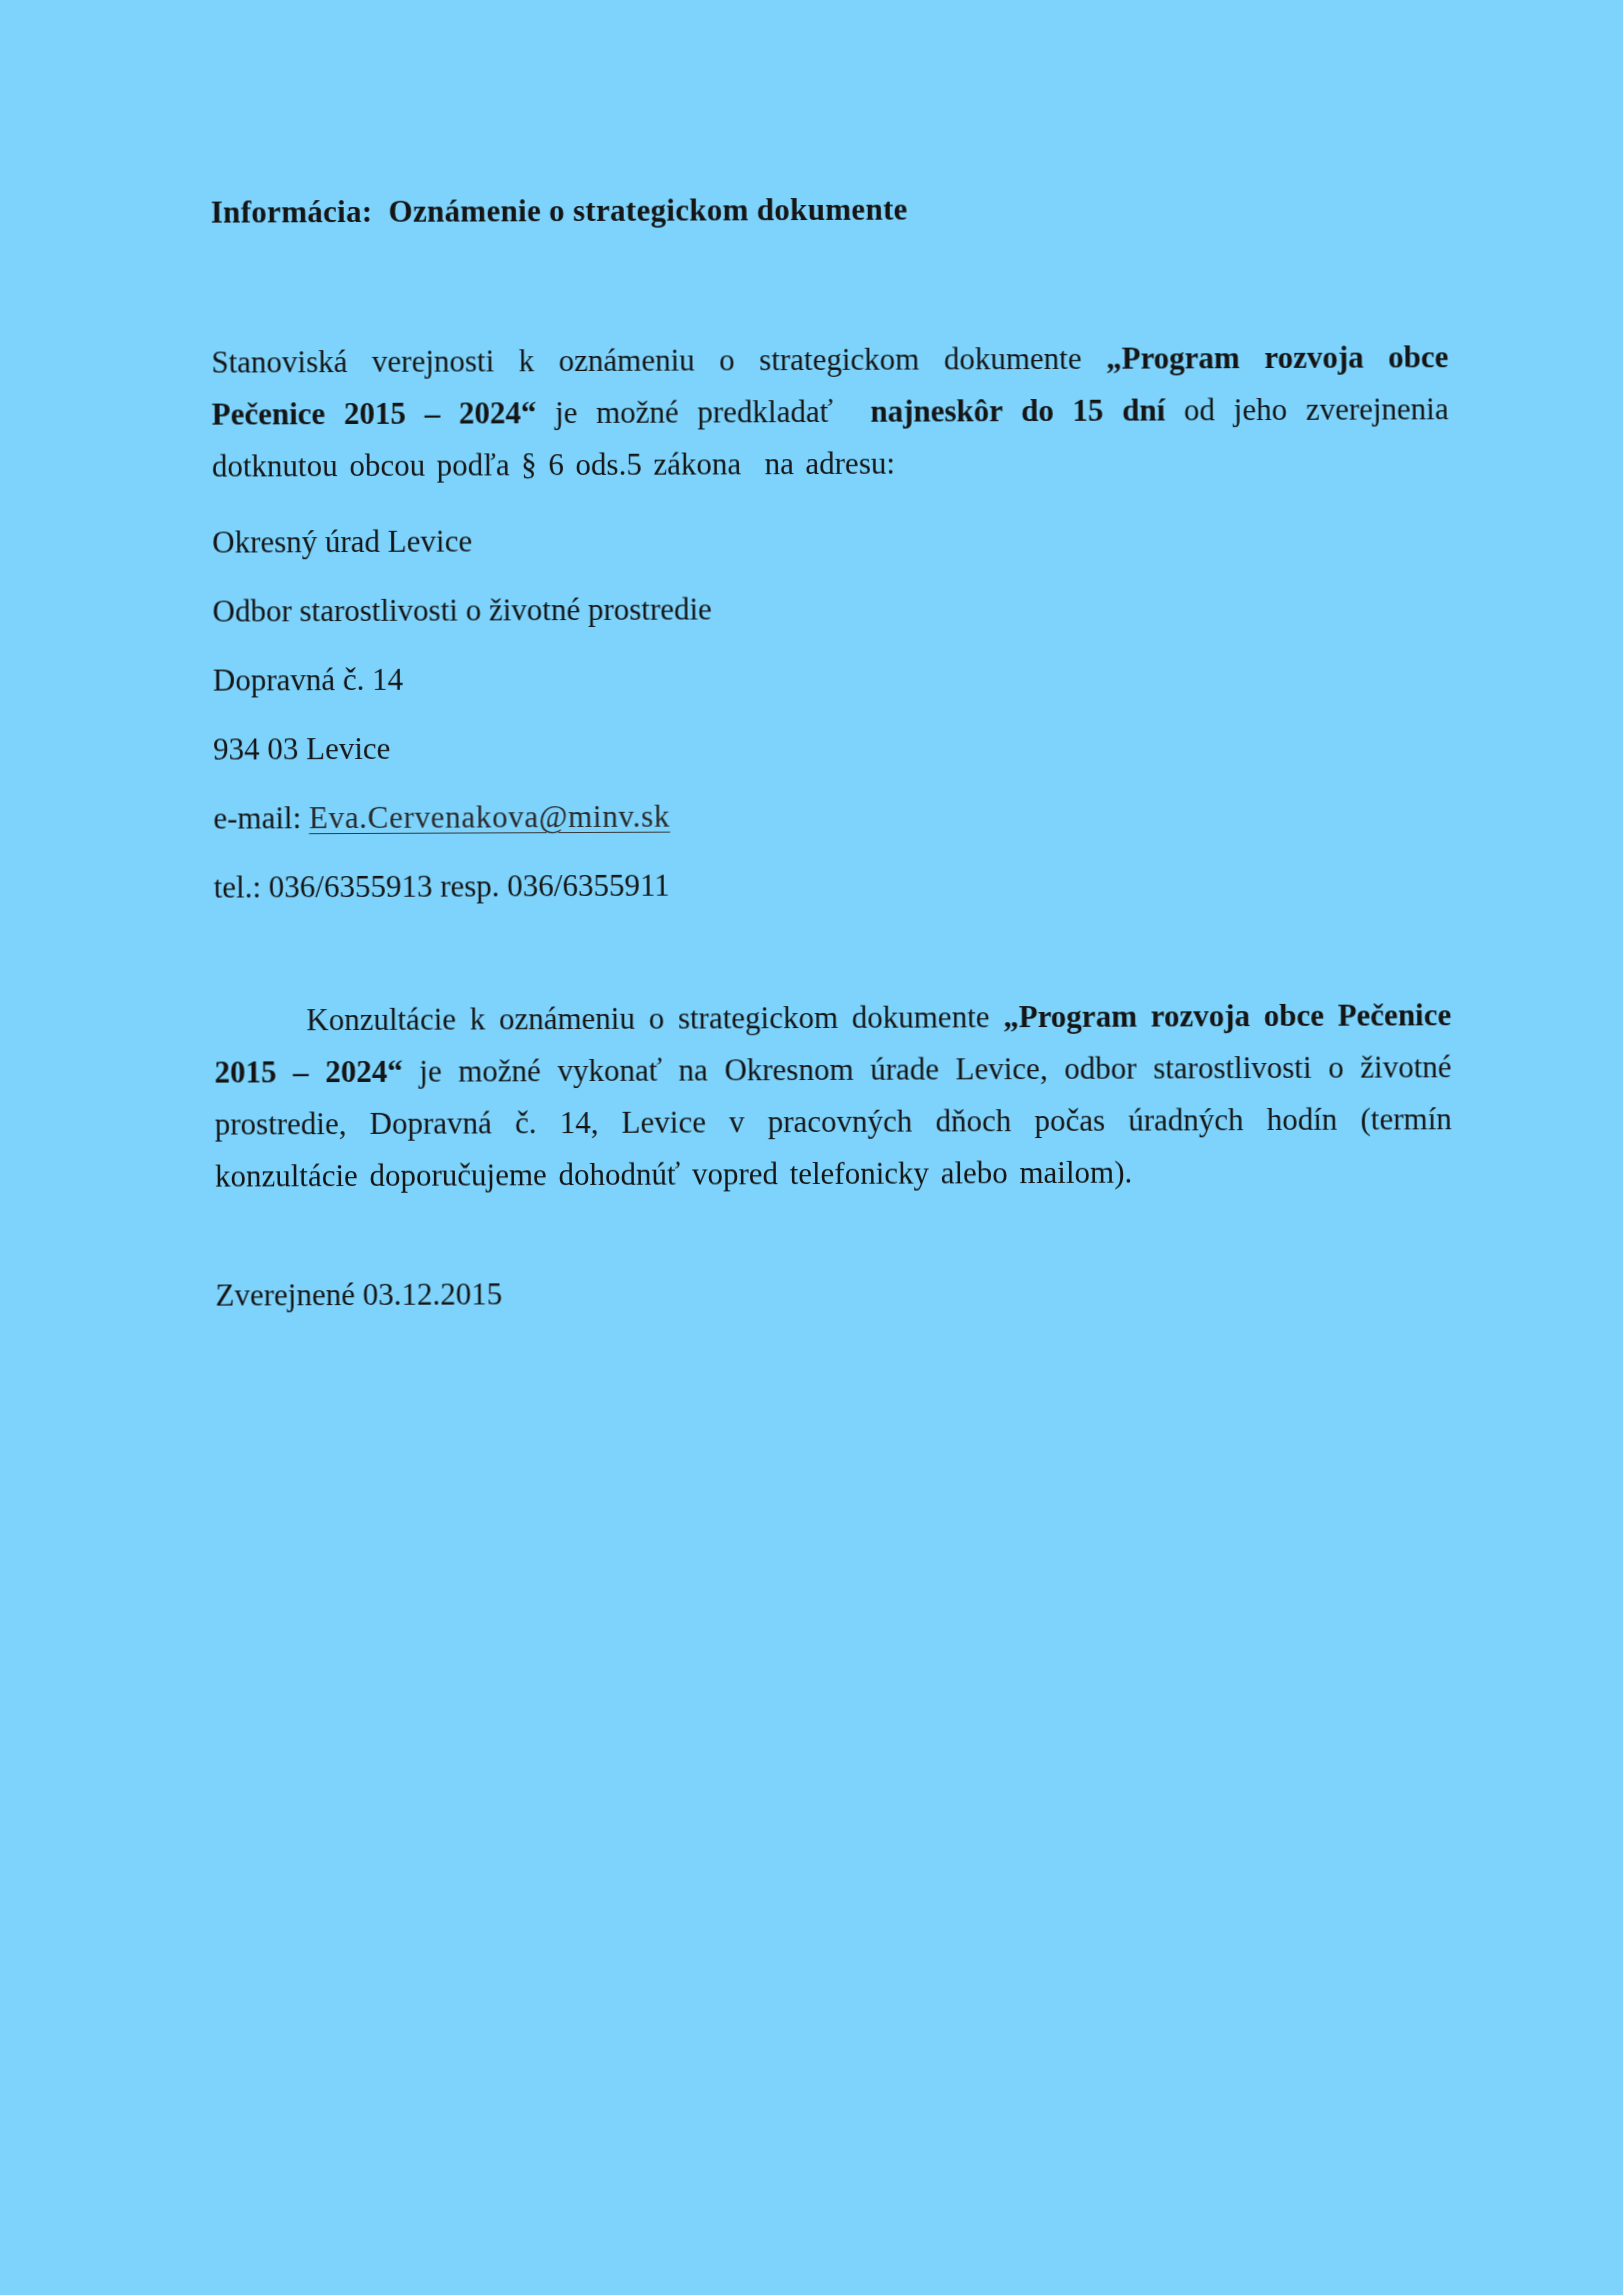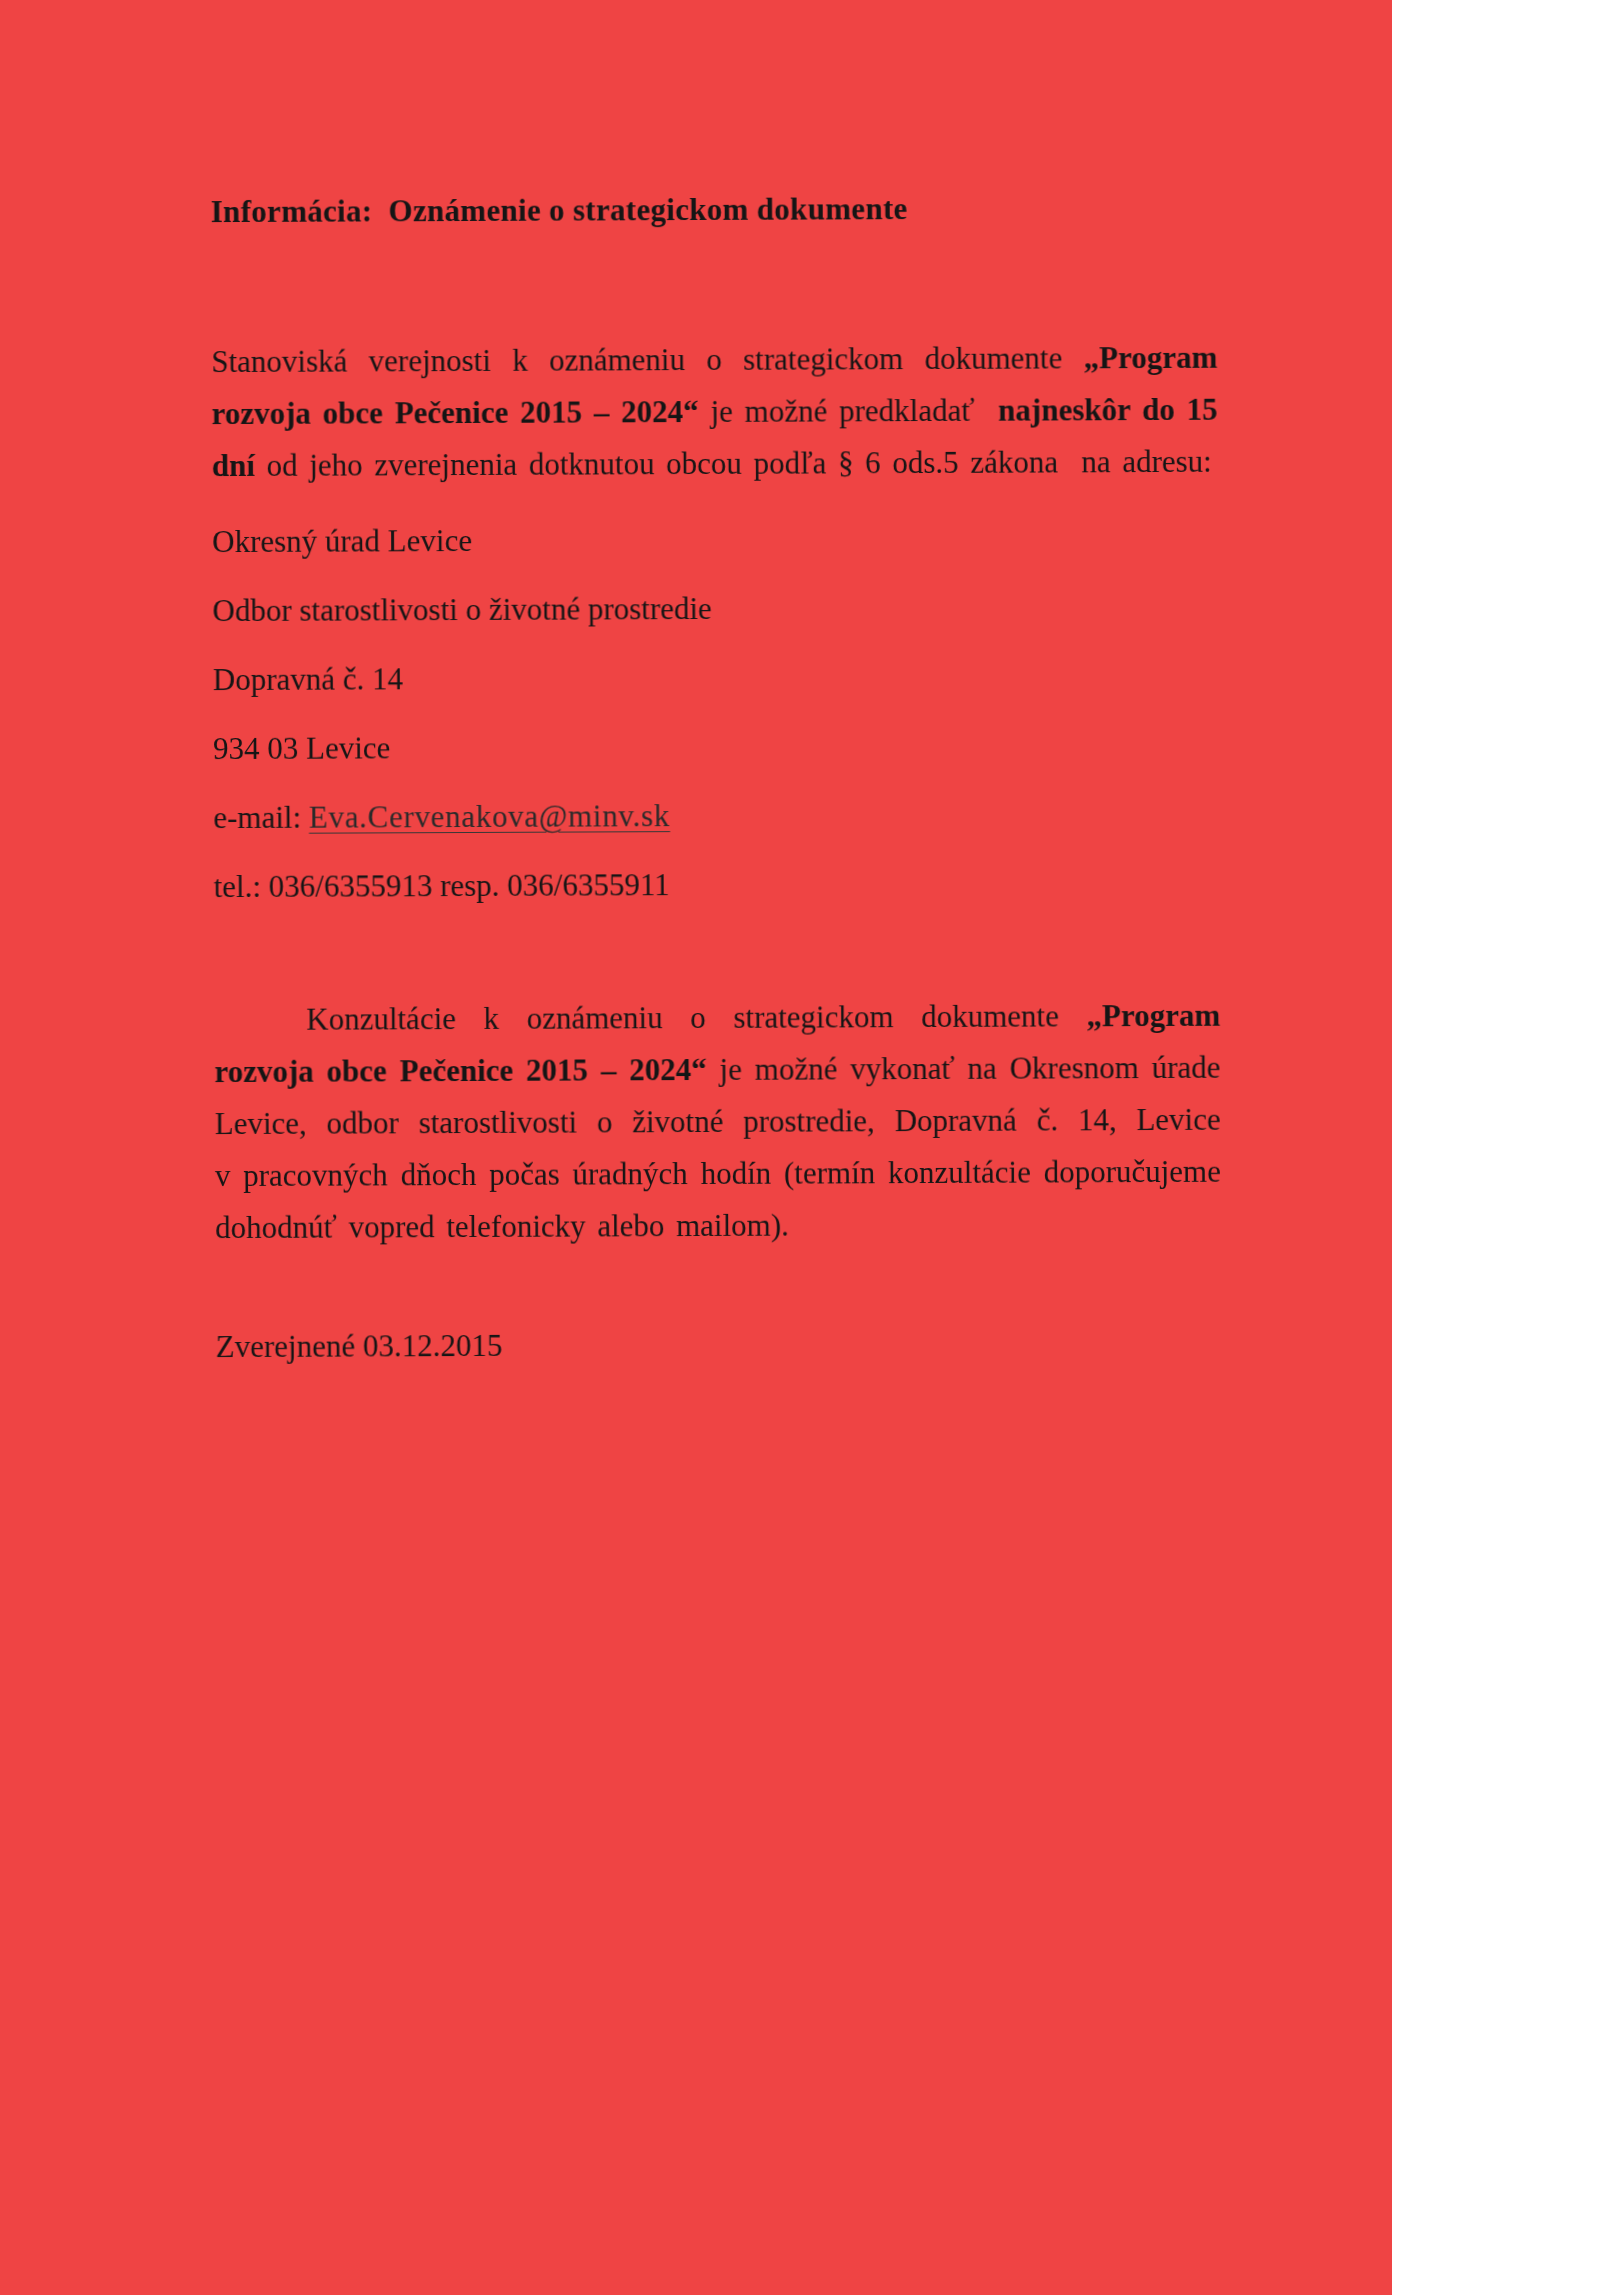--- a/index.html
+++ b/index.html
@@ -10,23 +10,23 @@
   }
   body {
     width: 1623px;
     height: 2295px;
     overflow: hidden;
     font-family: "Liberation Serif", "DejaVu Serif", serif;
     color: #1a1a1a;
   }
   .page {
     position: relative;
-    width: 1392px;
+    width: 1623px;
     height: 2295px;
-    background: #ef4444;
+    background: #7dd3fc;
   }
   
   .scan-content {
     position: absolute;
     top: 0;
     left: 0;
     right: 0;
     padding: 191px 175px 0 211px;
     transform: rotate(-0.25deg);
     transform-origin: 50% 20%;

